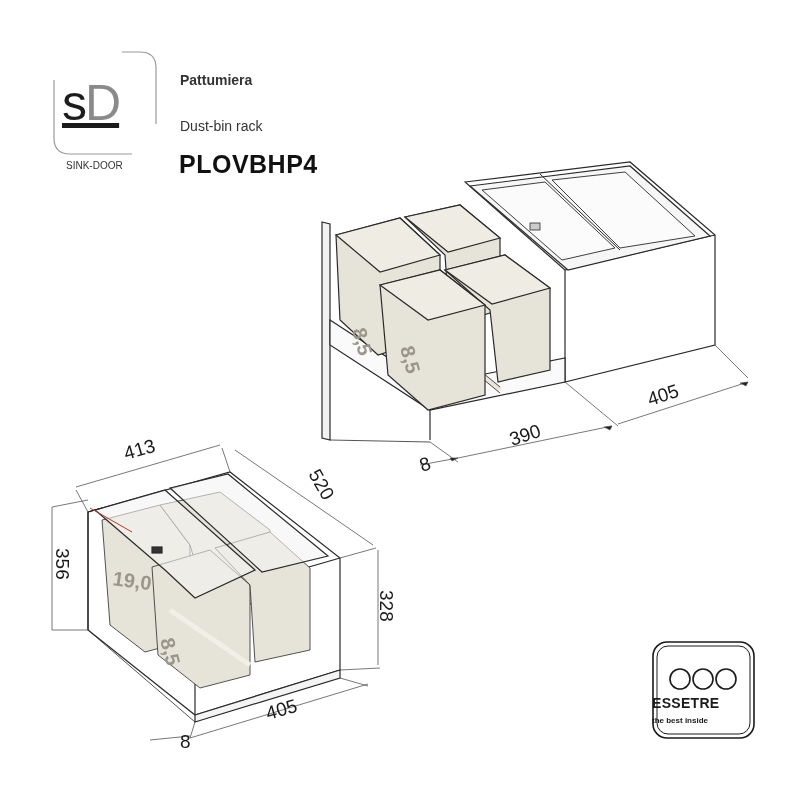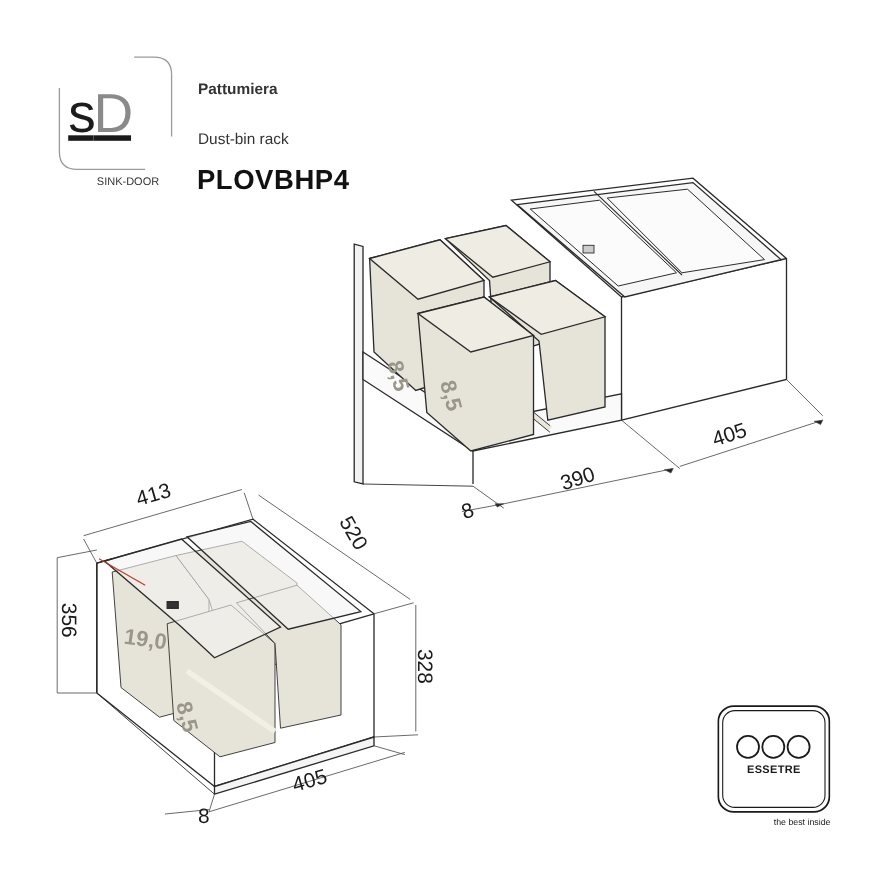--- a/index.html
+++ b/index.html
@@ -2,27 +2,27 @@
 <html><head>
 <meta charset="utf-8">
 <style>
   html, body { margin:0; padding:0; background:#ffffff; }
   body { width:800px; height:800px; position:relative; overflow:hidden; font-family:"Liberation Sans", sans-serif; color:#1a1a1a; }
   .abs { position:absolute; }
   #brand-box { left:52px; top:50px; width:106px; height:106px; }
   #brand-sd { left:62px; top:78px; font-size:50px; letter-spacing:-2px; line-height:1;text-decoration:underline; }
   #brand-sd .s { color:#1c1c1c; }
   #brand-sd .d { color:#8a8a8a; }
-  #brand-sub { left:88px; top:160px; font-size:10px; color:#333; }
+  #brand-sub { left:66px; top:160px; font-size:10px; color:#333; }
   #title-it { left:180px; top:72px; font-size:14px; color:#333;font-weight:bold; }
   #title-en { left:180px; top:93px; font-size:14px; color:#333;margin-top:25px; }
   #title-code { left:179px; top:114px; font-size:25px; font-weight:bold; color:#111; letter-spacing:0.5px;margin-top:36px; }
   #essetre { left:652px; top:641px; width:103px; height:98px; }
-  #essetre-name { left:652px; top:695px; width:103px; text-align:center; font-size:10px; font-weight:bold; letter-spacing:0.3px; }
-  #essetre-tag { left:652px; top:743px; width:103px; text-align:right; font-size:8px; font-weight:normal; }
+  #essetre-name { left:652px; top:695px; width:103px; text-align:left; font-size:14px; font-weight:bold; letter-spacing:0.3px; }
+  #essetre-tag { left:652px; top:716px; width:103px; text-align:left; font-size:8px; font-weight:bold; }
   svg text { font-family:"Liberation Sans", sans-serif; }
   .dim { font-size:19px; fill:#1a1a1a; }
   .vol { font-size:20px; fill:#9a968a; font-weight:bold; }
 </style>
 </head>
 <body>
 
 <svg id="brand-box" class="abs" viewBox="0 0 106 106">
   <path d="M70 2 H88 Q104 2 104 18 V74" fill="none" stroke="#9a9a9a" stroke-width="1.2"></path>
   <path d="M2 30 V88 Q2 104 18 104 H80" fill="none" stroke="#9a9a9a" stroke-width="1.2"></path>

